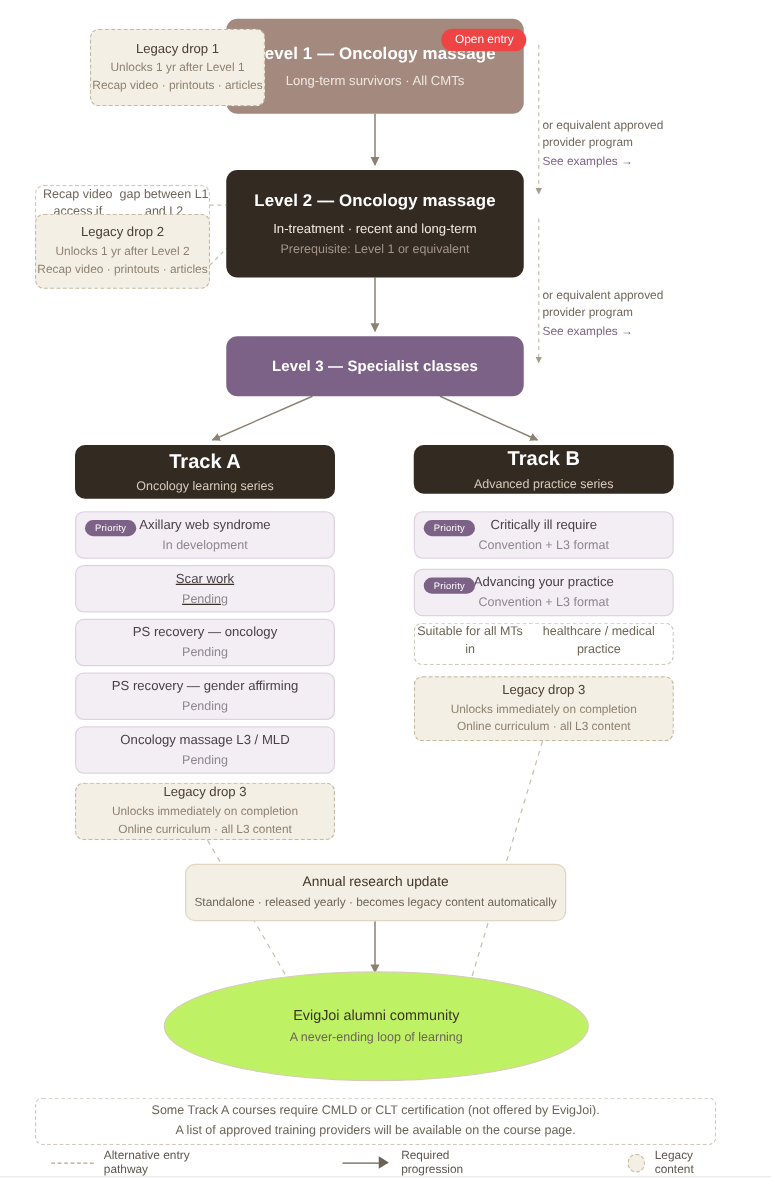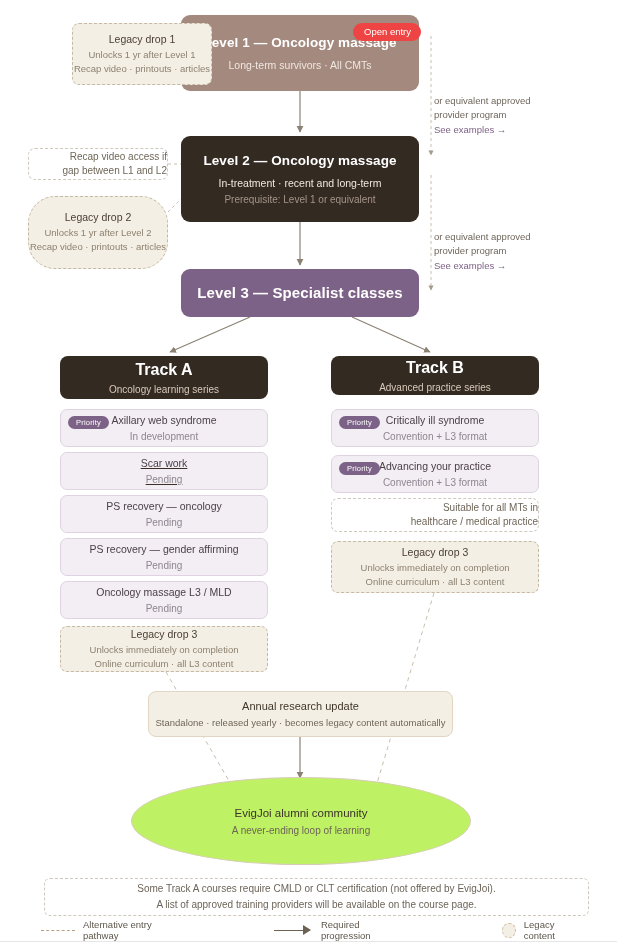--- a/index.html
+++ b/index.html
@@ -53,21 +53,21 @@
     color: #f0e7e0;
   }
   .level .sub2 {
     font-size: 10px;
     margin-top: 5px;
     color: #a49488;
   }
   #level1 { left: 181px; top: 15px; width: 238px; height: 76px; background: #a3897e; }
   #level2 { left: 181px; top: 136px; width: 238px; height: 86px; background: #332a22; }
   #level3 { left: 181px; top: 269px; width: 238px; height: 48px; background: #7d6287; }
-  #level3 .title { font-size: 15px; }
+  #level3 .title { font-size: 12px; }
 
   .badge-open {
     position: absolute;
     right: -2px;
     top: 8px;
     background: #ef4444;
     color: #ffffff;
     font-size: 9.5px;
     padding: 3px 10px 4px 11px;
     border-radius: 11px;
@@ -145,33 +145,33 @@
     margin-top: 4px;
     line-height: 1.35;
   }
   .plain-dashed {
     position: absolute;
     box-sizing: border-box;
     border: 1px dashed #cfc8be;
     border-radius: 7px;
     background: #ffffff;
     display: flex;
-    flex-direction: column;
-    align-items: flex-end;
+    flex-direction: row;
+    align-items: flex-start;
     justify-content: center;
     text-align: center;
   }
   .plain-dashed .pline {
     font-size: 10px;
     color: #6f6659;
     line-height: 1.4;
   }
 
   #legacy1 { left: 28px; top: 23px; width: 140px; height: 62px; margin-left: 44px; }
-  #legacy2 { left: 28px; top: 196px; width: 140px; height: 73px; border-radius: 27px; }
+  #legacy2 { left: 28px; top: 171px; width: 140px; height: 60px; }
   #recapnote { left: 28px; top: 148px; width: 140px; height: 32px; }
   #legacy3a { left: 60px; top: 626px; width: 208px; height: 46px; }
   #legacy3b { left: 331px; top: 541px; width: 208px; height: 52px; }
   #suitable  { left: 331px; top: 498px; width: 208px; height: 34px; }
 
   
   .side-note {
     position: absolute;
     font-size: 9.5px;
     color: #6f665b;
@@ -204,21 +204,21 @@
     background: #bef264;
     border: 1px solid #d8ccb6;
     border-radius: 50%;
   }
   #alumni .ename { font-size: 11.5px; color: #3c3327; }
   #alumni .esub { font-size: 10px; color: #6d6456; margin-top: 6px; }
 
   
   #footnote {
     position: absolute;
-    left: 44px;
+    left: 28px;
     top: 878px;
     width: 545px;
     height: 38px;
     box-sizing: border-box;
     border: 1px dashed #cfc8be;
     border-radius: 6px;
     display: flex;
     flex-direction: column;
     align-items: center;
     justify-content: center;
@@ -412,21 +412,21 @@
     <div class="lline" style="margin-top:1px">Online curriculum · all L3 content</div>
   </div>
 
   <div class="node track" id="trackB">
     <div class="title">Track B</div>
     <div class="sub">Advanced practice series</div>
   </div>
 
   <div class="course" style="left:331px; top:409px; width:208px; height:38px;">
     <span class="pill">Priority</span>
-    <div class="cname">Critically ill syndrome</div>
+    <div class="cname">Critically ill require</div>
     <div class="cstatus">Convention + L3 format</div>
   </div>
 
   <div class="course" style="left:331px; top:455px; width:208px; height:38px;">
     <span class="pill">Priority</span>
     <div class="cname">Advancing your practice</div>
     <div class="cstatus">Convention + L3 format</div>
   </div>
 
   <div class="plain-dashed" id="suitable">

